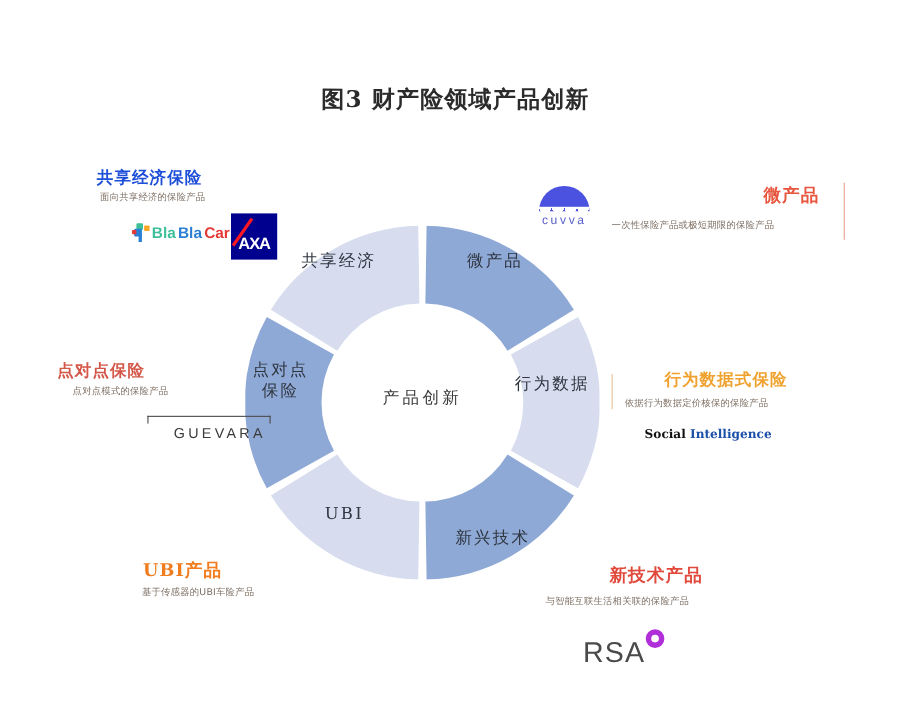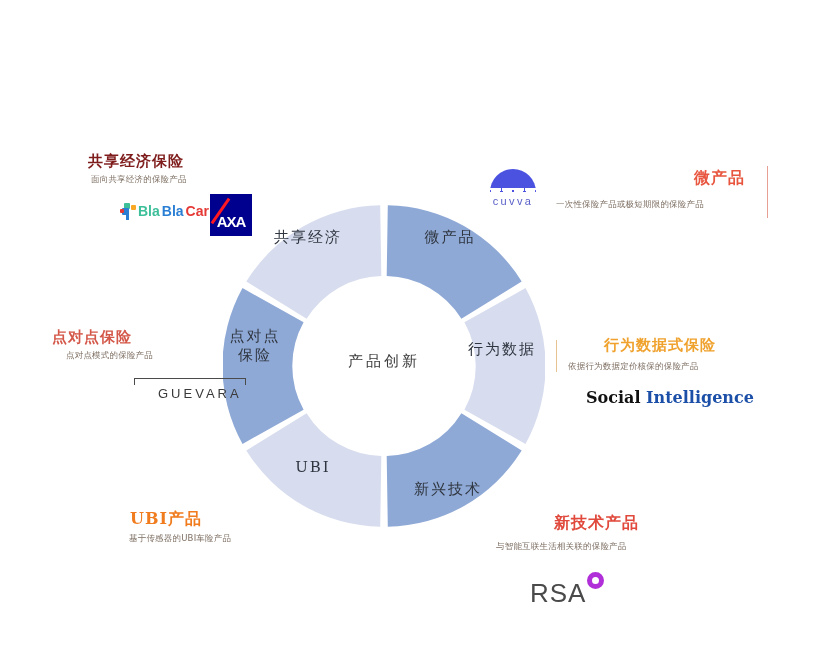--- a/index.html
+++ b/index.html
@@ -89,35 +89,36 @@
                      font-family:"Liberation Sans",sans-serif; }
 
   
   .guevara { position:relative; padding:6px 4px 0; }
   .guevara .brk { position:absolute; top:0; left:0; right:0; height:7px;
                   border:1.4px solid #4a4a4a; border-bottom:none; }
   .guevara .txt { font-size:13px; letter-spacing:3px; color:#3a3a3a; font-weight:400;
                   font-family:"Liberation Sans",sans-serif; padding-top:2px;margin-left:20px;}
 
   
-  .socint { font-family:"DejaVu Serif","Liberation Serif",serif; font-weight:700; font-size:16px; }
+  .socint { font-family:"DejaVu Serif","Liberation Serif",serif; font-weight:700; font-size:11px; }
   .socint .b { color:#111; } .socint .blu { color:#1b4fa8; }
 
   
   .rsa { display:flex; align-items:flex-start;margin-top:16px; }
   .rsa .txt { font-size:26px; letter-spacing:1px; color:#4a4a4a;
               font-family:"Liberation Sans",sans-serif; }
   .rsa .ring { width:17px;height:17px;border-radius:50%;border:5px solid #b02fd9;
                margin-left:1px; margin-top:-6px; }
 </style>
 </head>
 <body>
 
 <div id="stage">
 
+  <div class="title">图3 财产险领域产品创新</div>
 
   <svg id="donut" viewBox="0 0 322 322">
 
     <path d="M 157.2 0.2 A 161 161 0 0 0 23.3 76.5 L 83.6 113.8 A 90 90 0 0 1 158.3 71.0 Z" fill="#d7ddee"></path>
 
     <path d="M 164.8 0.2 A 161 161 0 0 1 298.7 76.5 L 238.4 113.8 A 90 90 0 0 0 163.7 71.0 Z" fill="#8fa9d6"></path>
 
     <path d="M 302.5 83.1 A 161 161 0 0 1 302.5 238.9 L 241.4 204.7 A 90 90 0 0 0 241.4 117.3 Z" fill="#d7ddee"></path>
 
     <path d="M 298.7 245.5 A 161 161 0 0 1 164.8 321.8 L 163.7 251.0 A 90 90 0 0 0 238.4 208.2 Z" fill="#8fa9d6"></path>
@@ -131,21 +132,21 @@
   <div class="seg-label" style="left:400px; top:228px; width:100px;">微产品</div>
   <div class="seg-label" style="left:452px; top:340px; width:100px;">行为数据</div>
   <div class="seg-label" style="left:398px; top:480px; width:100px;">新兴技术</div>
   <div class="seg-label" style="left:268px; top:458px; width:90px;">UBI</div>
   <div class="seg-label" style="left:210px; top:327px; width:90px;">点对点
 保险</div>
 
   <div class="center-label">产品创新</div>
 
   <div class="callout" style="left:88px; top:152px;">
-    <div class="c-head" style="color:#7f1d1d;">共享经济保险</div>
+    <div class="c-head" style="color:#1d4ed8;">共享经济保险</div>
     <div class="c-sub" style="margin-left:3px;">面向共享经济的保险产品</div>
   </div>
 
   <div class="logo" style="left:120px; top:203px;">
     <div class="blabla">
       <span class="bb-ico">
         <i class="bb1"></i>
           <i class="bb2"></i>
           <i class="bb3"></i>
           <i class="bb4"></i>

